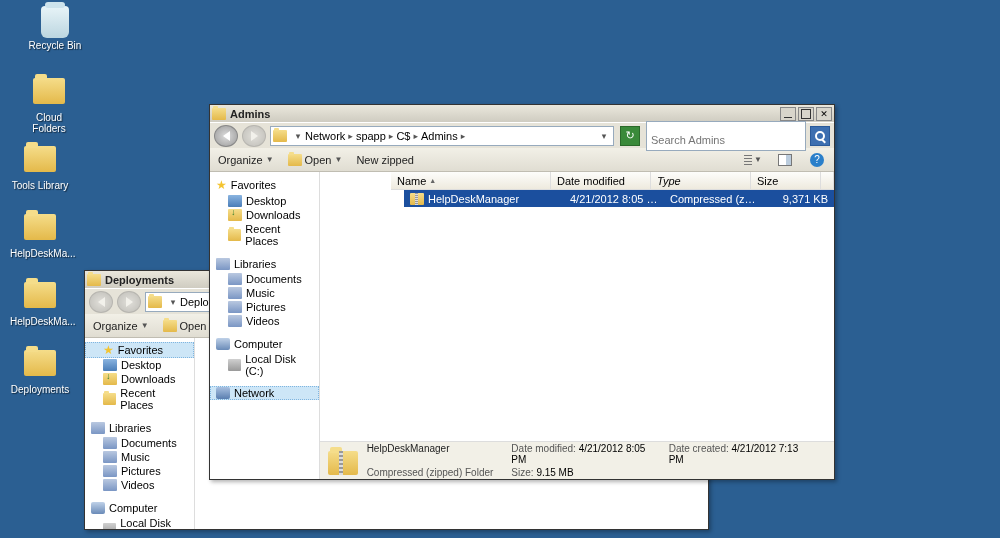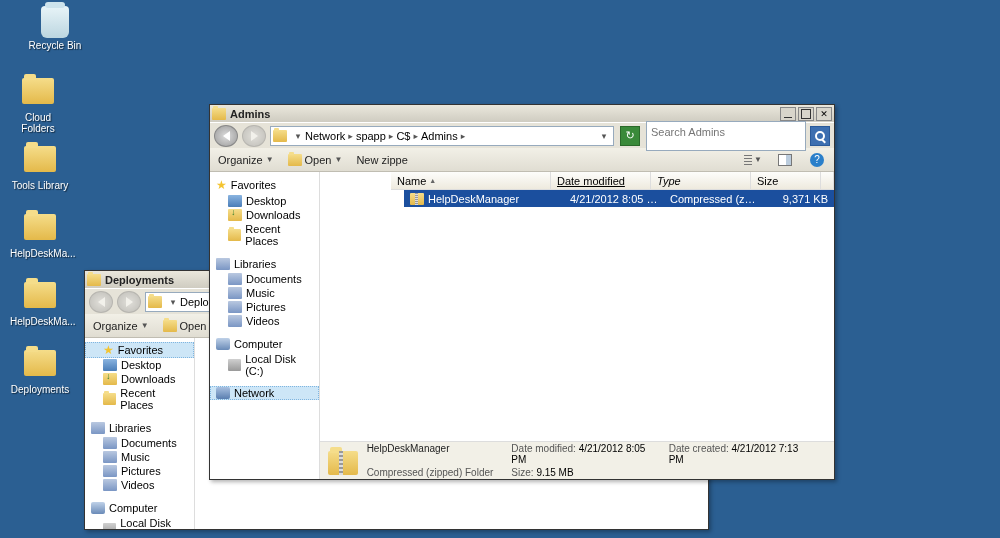--- a/index.html
+++ b/index.html
@@ -34,21 +34,21 @@
 .navbtn.disabled{opacity:.5;}
 .arrow-l,.arrow-r{width:0;height:0;border-top:5px solid transparent;border-bottom:5px solid transparent;}
 .arrow-l{border-right:7px solid #fff;}
 .arrow-r{border-left:7px solid #fff;}
 .breadcrumb { flex:1; height:20px; background:#fff; border:1px solid #97aabd; display:flex; align-items:center; font-size:11px; padding:0 2px;}
 .breadcrumb .bc-folder{width:14px;height:12px;background:linear-gradient(#f5dd8a,#e4b94a);border-radius:1px;margin-right:4px;position:relative;}
 .breadcrumb .bc-folder::before{content:"";position:absolute;top:-2px;left:1px;width:5px;height:3px;background:#f5dd8a;border-radius:1px 1px 0 0;}
 .bc-sep{margin:0 3px;color:#555;font-size:9px;}
 .bc-drop{width:14px;text-align:center;color:#555;font-size:9px;}
 .refresh-btn{width:20px;height:20px;background:#3a8a3a;border:1px solid #2a6a2a;display:flex;align-items:center;justify-content:center;margin:0 2px;cursor:pointer;color:#fff;font-size:11px;}
-.searchbox{width:160px;height:30px;background:#fff;border:1px solid #97aabd;font-size:11px;padding:12px 4px;color:#777;display:flex;align-items:flex-end;position:relative;}
+.searchbox{width:160px;height:30px;background:#fff;border:1px solid #97aabd;font-size:11px;padding:12px 4px;color:#777;display:flex;align-items:flex-start;position:relative;}
 .searchbox input{border:none;outline:none;width:100%;font-size:11px;color:#333;}
 .search-btn{width:20px;height:20px;background:#3d6fb0;border:1px solid #2a5a9a;display:flex;align-items:center;justify-content:center;cursor:pointer;}
 .mag{width:10px;height:10px;border:2px solid #fff;border-radius:50%;position:relative;}
 .mag::after{content:"";position:absolute;width:5px;height:2px;background:#fff;transform:rotate(45deg);bottom:-3px;right:-3px;}
 
 
 .cmdrow{height:24px;background:linear-gradient(#f2f0e7,#e0ddd2);display:flex;align-items:center;padding:0 8px;font-size:11px;gap:14px;border-bottom:1px solid #c0bdb2;}
 .cmd-item{display:flex;align-items:center;gap:3px;cursor:pointer;color:#222;}
 .cmd-drop{font-size:8px;color:#555;}
 .cmd-spacer{flex:1;}
@@ -73,21 +73,21 @@
 .disk-ico{background:linear-gradient(#d0d0d0,#999);border-radius:1px;}
 .desk-s{background:linear-gradient(#8ab4e0,#4a7db8);border-radius:1px;}
 .dl-ico{background:linear-gradient(#f5dd8a,#e4b94a);border-radius:1px;position:relative;}
 .dl-ico::after{content:"↓";position:absolute;left:3px;top:-2px;font-size:9px;color:#2a7a2a;font-weight:bold;}
 
 
 .content{flex:1;display:flex;flex-direction:column;align-items:flex-end;}
 .colhead{height:18px;background:linear-gradient(#fdfdfb,#eeeade);display:flex;font-size:11px;border-bottom:1px solid #ddd;}
 .ch{padding:2px 6px;border-right:1px solid #ddd;display:flex;align-items:center;gap:3px;}
 .ch.name{flex:0 0 160px;}
-.ch.date{flex:0 0 100px;text-decoration:underline;}
+.ch.date{flex:0 0 100px;}
 .ch.type{flex:0 0 100px;font-style:italic;}
 .ch.size{flex:0 0 70px;text-align:right;}
 .ch.rest{flex:1;}
 .sort-ind{font-size:7px;color:#666;}
 .filelist{flex:1;background:#fff;font-size:11px;}
 .row{display:flex;height:17px;align-items:center;}
 .row.sel{background:#1b4f9e;color:#fff;}
 .cell{padding:0 6px;overflow:hidden;white-space:nowrap;text-overflow:ellipsis;}
 .cell.name{flex:0 0 160px;display:flex;align-items:center;gap:4px;}
 .cell.date{flex:0 0 100px;}
@@ -111,21 +111,21 @@
 </head>
 <body>
 
 <div id="desktop">
     <div class="desk-icon" style="top: 6px; left: 25px;">
       <div class="ico">
         <div class="bin-glyph"></div>
       </div>
       <span>Recycle Bin</span>
     </div>
-    <div class="desk-icon" style="top: 74px; left: 8px;">
+    <div class="desk-icon" style="top: 74px; left: 19px;">
       <div class="ico">
         <div class="folder-glyph"></div>
       </div>
       <span>Cloud Folders</span>
     </div>
     <div class="desk-icon" style="top: 142px; left: 10px;">
       <div class="ico">
         <div class="folder-glyph"></div>
       </div>
       <span>Tools Library</span>
@@ -297,21 +297,21 @@
     <span class="cmd-item">
         <span>Organize</span> 
         <span class="cmd-drop">▼</span>
       </span>
     <span class="cmd-item">
         <span class="np-ico folder-s"></span>
         <span>Open</span> 
         <span class="cmd-drop">▼</span>
       </span>
     <span class="cmd-item">
-        <span>New zippe</span>
+        <span>New zipped</span>
       </span>
     <span class="cmd-spacer"></span>
     <span class="cmd-icon">
         <span class="view-ico"></span>
         <span class="cmd-drop" style="margin-left:2px">▼</span>
       </span>
     <span class="cmd-icon">
         <span style="width:14px;height:12px;border:1px solid #777;background:linear-gradient(90deg,#fff 60%,#bcd 60%);"></span>
       </span>
     <span class="cmd-icon">

